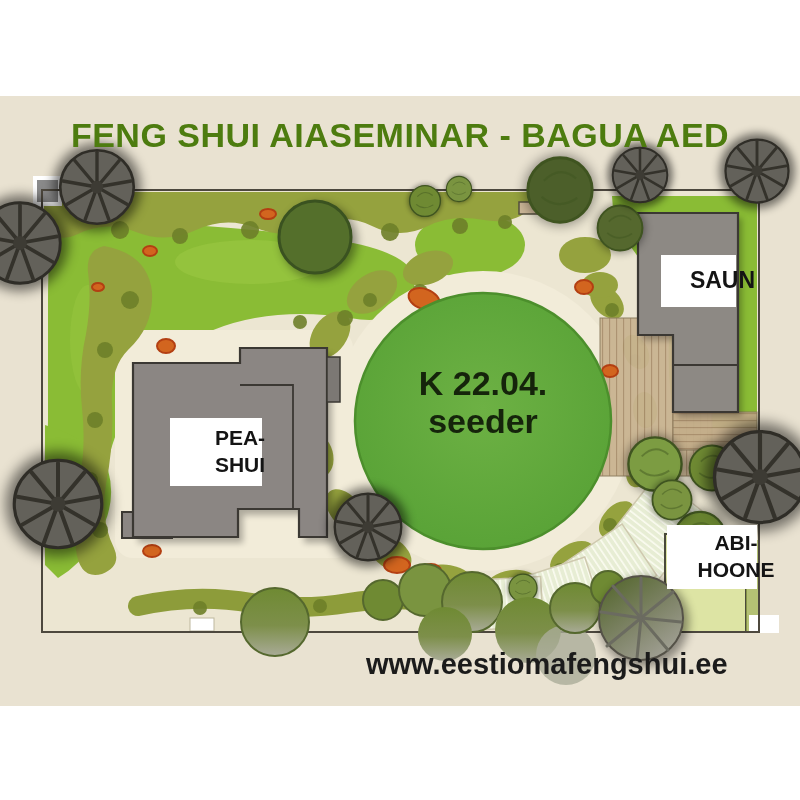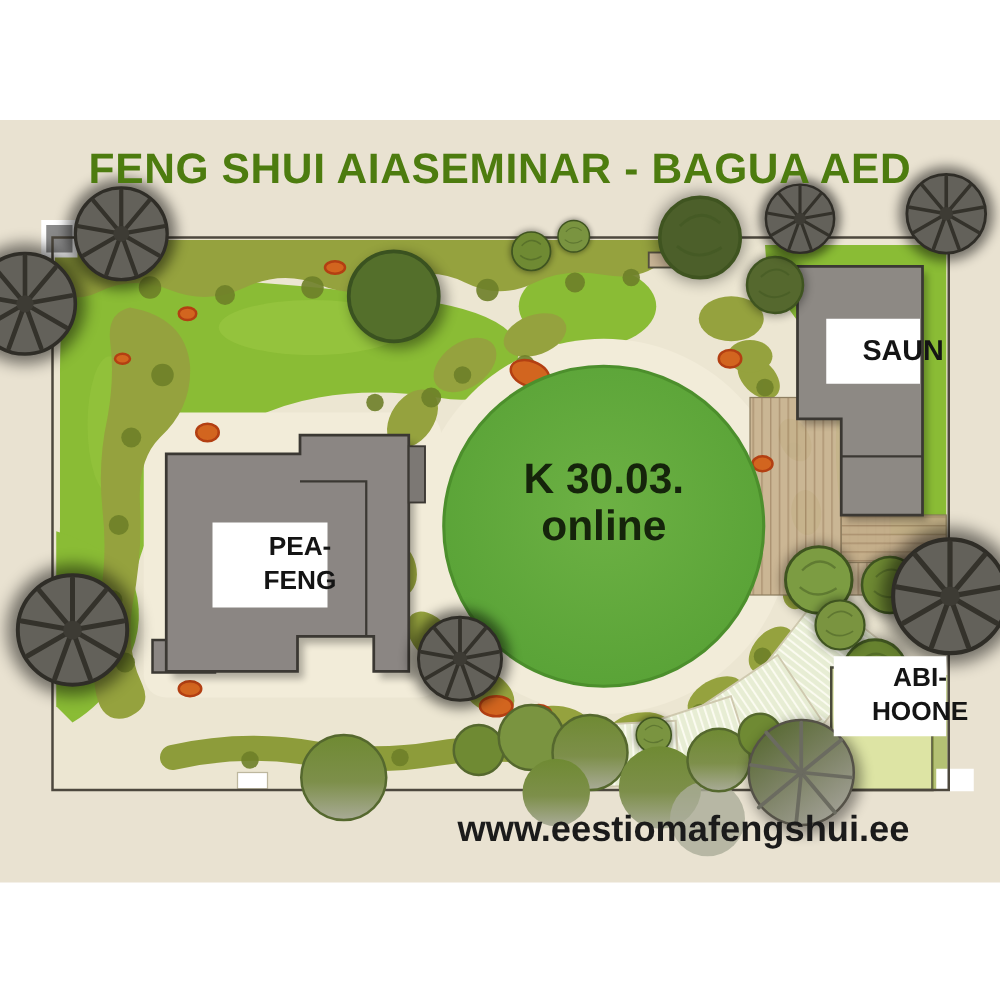--- a/index.html
+++ b/index.html
@@ -274,24 +274,24 @@
         <line x1="641" y1="618" x2="601" y2="612"></line>
         <line x1="641" y1="618" x2="613" y2="586"></line>
       </g>
     </g>
   </g>
 </svg>
 
   <div id="title" class="ovl">FENG SHUI AIASEMINAR - BAGUA AED</div>
 
   <div id="pea-label" class="ovl bldg-label">PEA-
-FENG</div>
+SHUI</div>
   <div id="saun-label" class="ovl bldg-label">SAUN</div>
   <div id="abi-label" class="ovl bldg-label">ABI-
 HOONE</div>
 
   <div id="event-text" class="ovl">
-    <div>K 30.03.</div>
-    <div>online</div>
+    <div>K 22.04.</div>
+    <div>seeder</div>
   </div>
 
   <div id="url-2" class="ovl url">www.eestiomafengshui.ee</div>
 </div>
 
 </body></html>

